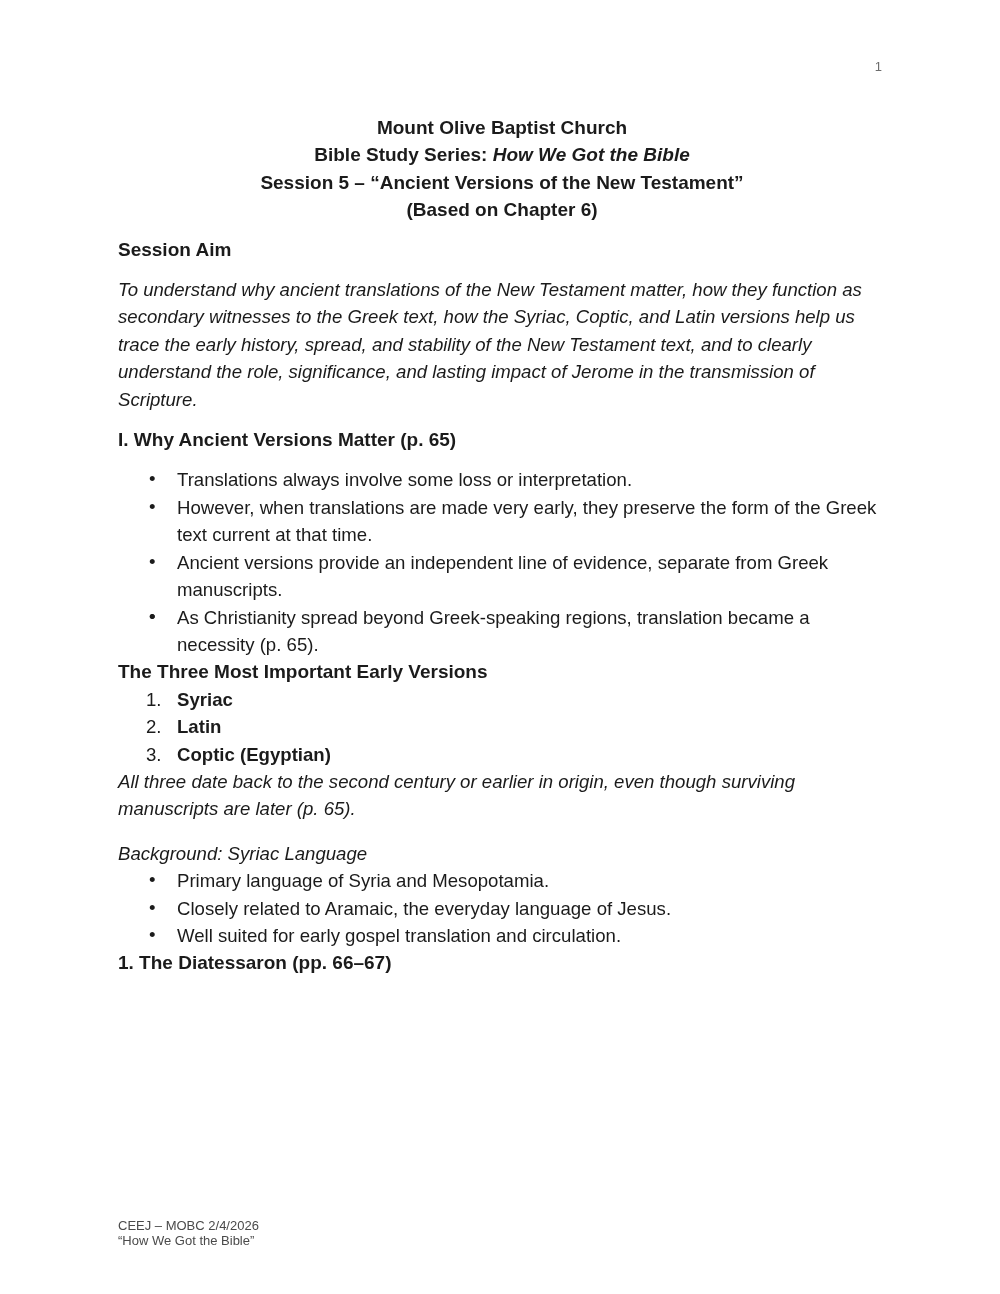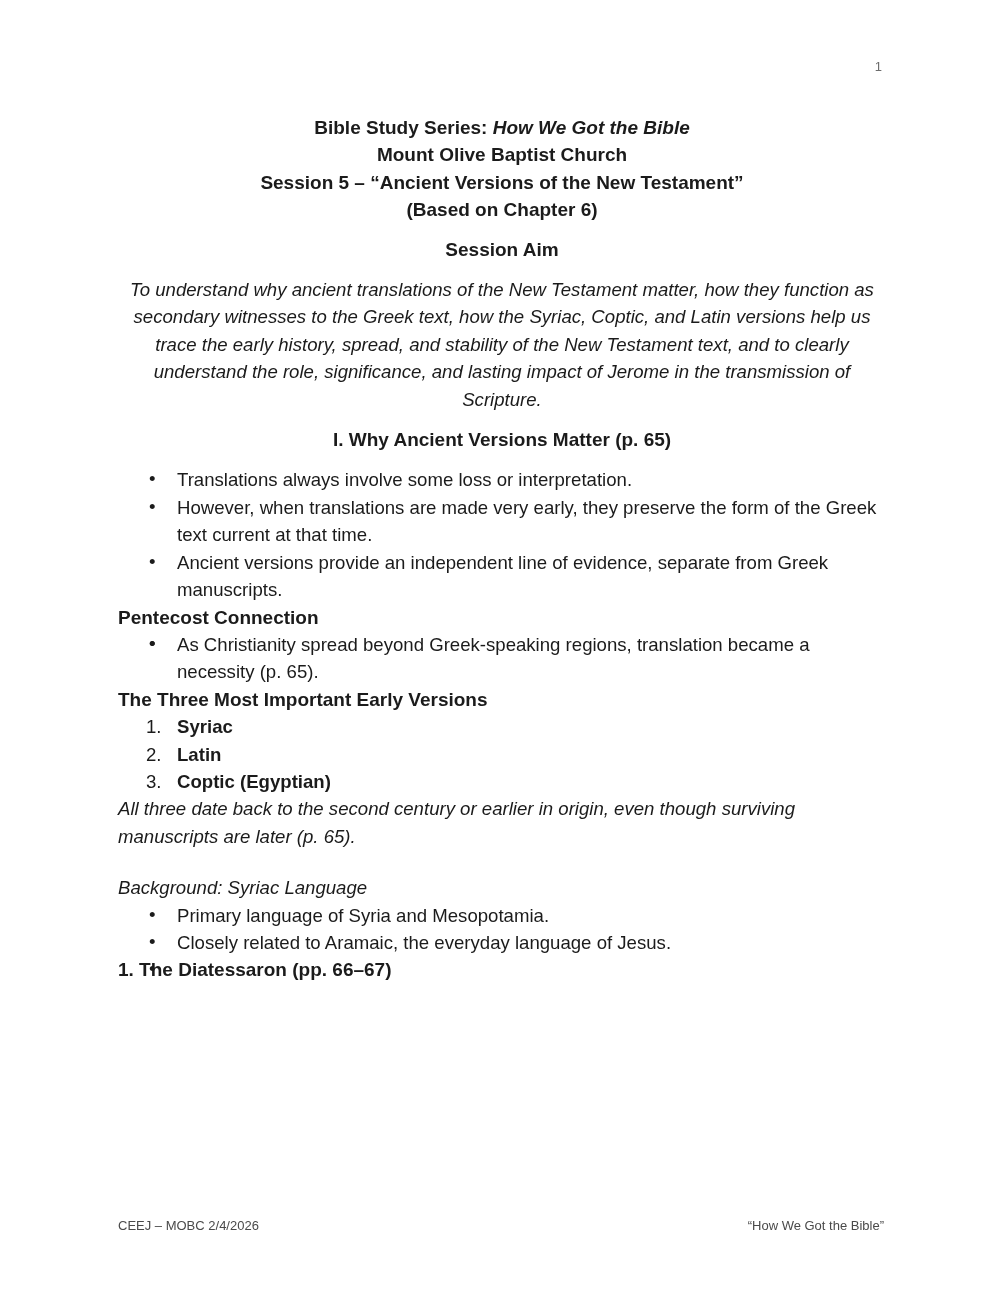--- a/index.html
+++ b/index.html
@@ -14,78 +14,77 @@
   }
   .content {
     position:absolute; left:118px; top:114px; width:768px;
     font-size:18.6px; line-height:27.4px;
   }
   .title-block { text-align:center; font-weight:bold; font-size:19px; margin-bottom:12px; }
   .title-line { white-space:nowrap; }
   .italic { font-style:italic; }
   .heading { font-weight:bold; font-size:19px; margin:0; line-height:27.4px; }
   p { margin:0;font-style:italic; }
-  .mb13 { margin-bottom:13px;text-align:center; }
-  .mb27 { margin-bottom:24px; }
+  .mb13 { margin-bottom:13px; }
+  .mb27 { margin-bottom:17px; }
   ul.blist, ol.nlist { list-style:none; margin:0; padding:0; }
   ul.blist li, ol.nlist li { position:relative; padding-left:59px; }
   .marker { position:absolute; left:31px; top:-1px; }
   .num { position:absolute; left:28px; top:0; font-weight:normal; }
   .bold-label { font-weight:bold;text-align:right; }
   .footer {
     position:absolute; left:118px; right:116px; top:1218px;
     display:flex; justify-content:space-between;
-    font-size:13px; color:#4a4a4a;
+    font-size:13px; color:#4a4a4a;flex-direction:column;
   }
 </style>
 </head>
 <body>
 
 <div class="page">
 
   <div class="page-number">1</div>
 
   <div class="content">
 
     <div class="title-block">
+      <div class="title-line">Mount Olive Baptist Church</div>
       <div class="title-line"><span>Bible Study Series: </span><span class="italic">How We Got the Bible</span></div>
-      <div class="title-line">Mount Olive Baptist Church</div>
       <div class="title-line">Session 5 – “Ancient Versions of the New Testament”</div>
       <div class="title-line">(Based on Chapter 6)</div>
     </div>
 
     <h2 class="heading mb13">Session Aim</h2>
     <p class="mb13">To understand why ancient translations of the New Testament matter, how they function as secondary witnesses to the Greek text, how the Syriac, Coptic, and Latin versions help us trace the early history, spread, and stability of the New Testament text, and to clearly understand the role, significance, and lasting impact of Jerome in the transmission of Scripture.</p>
 
     <h2 class="heading mb13">I. Why Ancient Versions Matter (p. 65)</h2>
     <ul class="blist">
       <li><span class="marker">•</span><span>Translations always involve some loss or interpretation.</span></li>
       <li><span class="marker">•</span><span>However, when translations are made very early, they preserve the form of the Greek text current at that time.</span></li>
       <li><span class="marker">•</span><span>Ancient versions provide an independent line of evidence, separate from Greek manuscripts.</span></li>
     </ul>
 
-    <h3 class="heading">Pentecost Connection</h3>
     <ul class="blist">
       <li><span class="marker">•</span></li>
       <li><span class="marker">•</span><span>As Christianity spread beyond Greek-speaking regions, translation became a necessity (p. 65).</span></li>
     </ul>
 
     <h3 class="heading">The Three Most Important Early Versions</h3>
     <ol class="nlist">
       <li><span class="num">1.</span><span class="bold-label">Syriac</span></li>
       <li><span class="num">2.</span><span class="bold-label">Latin</span></li>
       <li><span class="num">3.</span><span class="bold-label">Coptic (Egyptian)</span></li>
     </ol>
     <p class="mb27">All three date back to the second century or earlier in origin, even though surviving manuscripts are later (p. 65).</p>
 
     <p>Background: Syriac Language</p>
     <ul class="blist mb27">
       <li><span class="marker">•</span><span>Primary language of Syria and Mesopotamia.</span></li>
       <li><span class="marker">•</span><span>Closely related to Aramaic, the everyday language of Jesus.</span></li>
-      <li><span class="marker">•</span></li>
+      <li><span class="marker">•</span><span>Well suited for early gospel translation and circulation.</span></li>
     </ul>
 
     <h2 class="heading">1. The Diatessaron (pp. 66–67)</h2>
 
   </div>
 
   <div class="footer">
     <span>CEEJ – MOBC 2/4/2026</span>
     <span>“How We Got the Bible”</span>
   </div>

